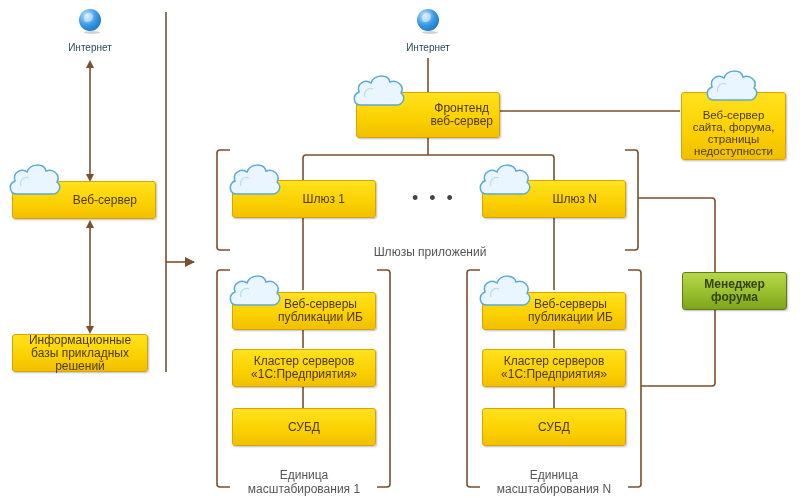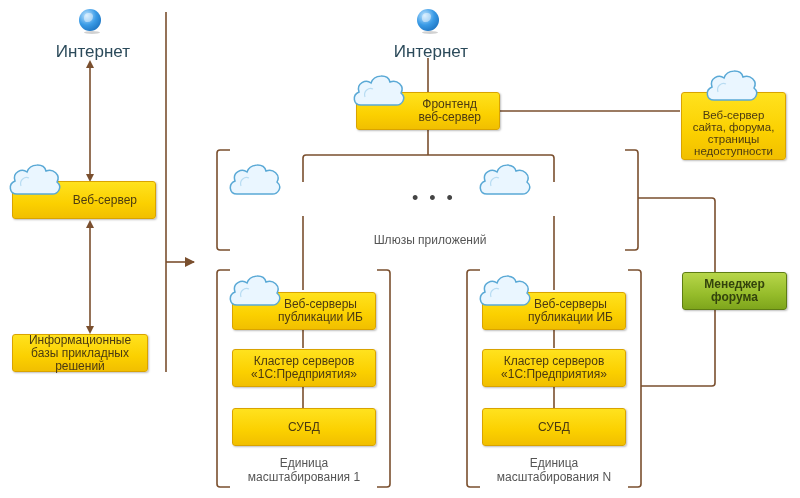--- a/index.html
+++ b/index.html
@@ -8,22 +8,22 @@
   svg.lines { position:absolute; left:0; top:0; }
   .box { position:absolute; box-sizing:border-box; border:1px solid #d9a300; border-radius:3px;
     background:linear-gradient(#ffe21e, #fbd000 60%, #f1bf00);
     box-shadow:1px 1px 2px rgba(0,0,0,0.25);
     display:flex; align-items:center; justify-content:center; text-align:center;
     color:#4b3a12; font-size:12px; line-height:13px; }
   .box.right { justify-content:flex-end; }
   .box.green { background:linear-gradient(#b7d64a, #95bc2a 60%, #7ea51c); border-color:#5e7d14;
     color:#33430c; font-weight:bold; }
   .box .txt { white-space:pre-line; }
-  .label { position:absolute; color:#555; font-size:12px; line-height:14px; text-align:center; white-space:pre-line; }
-  .inet-label { position:absolute; color:#2b4a5a; font-size:17px; text-align:right; }
+  .label { position:absolute; color:#555; font-size:12px; line-height:14px; text-align:center; white-space:pre-line;margin-top:12px; }
+  .inet-label { position:absolute; color:#2b4a5a; font-size:10px; text-align:center; }
   .globe { position:absolute; width:22px; height:22px; border-radius:50%;
     background:radial-gradient(circle at 35% 30%, #bfe4ff 0%, #3a9be6 45%, #0d5fae 100%); }
   .globe::after { content:""; position:absolute; left:5px; top:4px; width:9px; height:9px;
     border-radius:50% 40% 60% 40%; background:rgba(255,255,255,0.45); }
   .globe-shadow { position:absolute; width:16px; height:3px; border-radius:50%; background:rgba(0,0,0,0.18); }
   .cloud { position:absolute; }
   .dots { position:absolute; font-size:18px; color:#444; letter-spacing:3px; }
 </style>
 </head>
 <body>
@@ -87,47 +87,53 @@
   <div class="box" style="left:12px; top:334px; width:136px; height:38px;">
     <span class="txt">Информационные
 базы прикладных
 решений</span>
   </div>
 
   <div class="globe" style="left:417px; top:9px;"></div>
   <div class="globe-shadow" style="left:422px; top:31px;"></div>
   <div class="inet-label" style="left:388px; top:42px; width:80px;">Интернет</div>
 
-  <div class="box right" style="left:356px; top:92px; width:144px; height:38px; padding-right:18px;">
+  <div class="box right" style="left:356px; top:92px; width:144px; height:46px; padding-right:6px;">
     <span class="txt">Фронтенд
 веб-сервер</span>
   </div>
   <svg class="cloud" style="left:351px; top:71px;" width="56" height="38" viewBox="0 0 56 38">
     <path d="M10,34 C2,34 1,24 8,21 C5,12 15,8 20,12 C23,3 37,3 39,11 C46,8 54,15 50,22 C56,27 51,35 44,34 Z" fill="#eaf6ff" stroke="#5aa9d6" stroke-width="1.5"></path>
     <path d="M14,26 C12,20 18,16 22,18" fill="none" stroke="#b8dcf2" stroke-width="1.2"></path>
   </svg>
 
   <div class="box" style="left:681px; top:92px; width:105px; height:68px; padding-top:14px; font-size:11.5px; line-height:12px;">
     <span class="txt">Веб-сервер
 сайта, форума,
 страницы
 недоступности</span>
   </div>
   <svg class="cloud" style="left:704px; top:66px;" width="56" height="38" viewBox="0 0 56 38">
     <path d="M10,34 C2,34 1,24 8,21 C5,12 15,8 20,12 C23,3 37,3 39,11 C46,8 54,15 50,22 C56,27 51,35 44,34 Z" fill="#eaf6ff" stroke="#5aa9d6" stroke-width="1.5"></path>
     <path d="M14,26 C12,20 18,16 22,18" fill="none" stroke="#b8dcf2" stroke-width="1.2"></path>
   </svg>
 
+  <div class="box right" style="left:232px; top:180px; width:144px; height:38px; padding-right:30px;">
+    <span class="txt">Шлюз 1</span>
+  </div>
   <svg class="cloud" style="left:227px; top:160px;" width="56" height="38" viewBox="0 0 56 38">
     <path d="M10,34 C2,34 1,24 8,21 C5,12 15,8 20,12 C23,3 37,3 39,11 C46,8 54,15 50,22 C56,27 51,35 44,34 Z" fill="#eaf6ff" stroke="#5aa9d6" stroke-width="1.5"></path>
     <path d="M14,26 C12,20 18,16 22,18" fill="none" stroke="#b8dcf2" stroke-width="1.2"></path>
   </svg>
 
   <div class="dots" style="left:412px; top:188px;">• • •</div>
 
+  <div class="box right" style="left:482px; top:180px; width:144px; height:38px; padding-right:28px;">
+    <span class="txt">Шлюз N</span>
+  </div>
   <svg class="cloud" style="left:477px; top:160px;" width="56" height="38" viewBox="0 0 56 38">
     <path d="M10,34 C2,34 1,24 8,21 C5,12 15,8 20,12 C23,3 37,3 39,11 C46,8 54,15 50,22 C56,27 51,35 44,34 Z" fill="#eaf6ff" stroke="#5aa9d6" stroke-width="1.5"></path>
     <path d="M14,26 C12,20 18,16 22,18" fill="none" stroke="#b8dcf2" stroke-width="1.2"></path>
   </svg>
 
   <div class="label" style="left:340px; top:233px; width:180px;">Шлюзы приложений</div>
 
   <div class="box right" style="left:232px; top:292px; width:144px; height:38px; padding-right:12px;">
     <span class="txt">Веб-серверы
 публикации ИБ</span>

